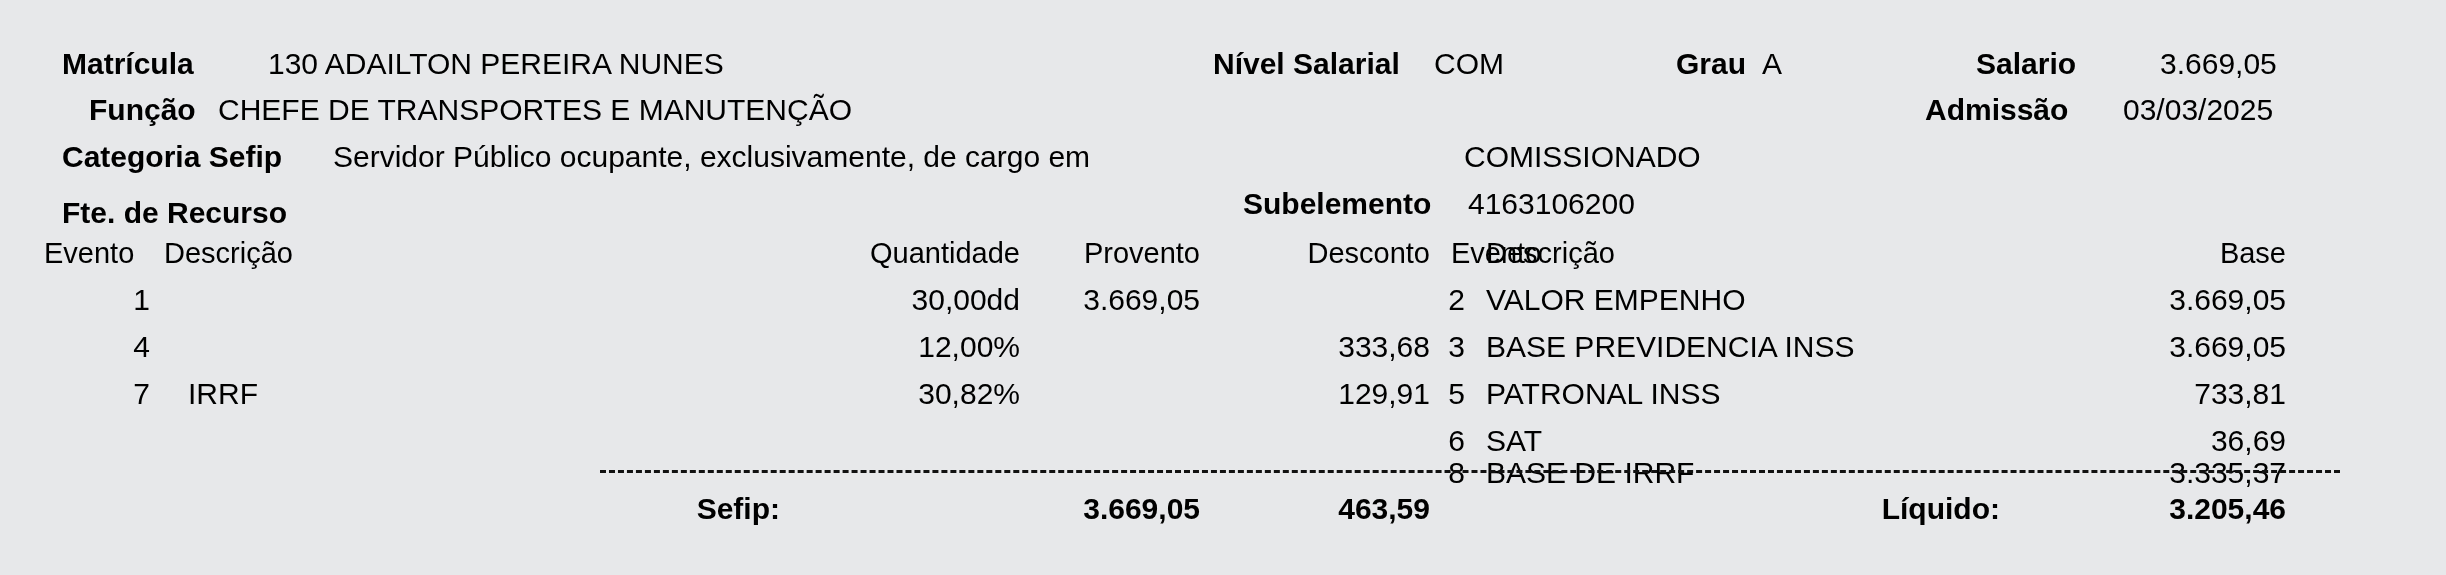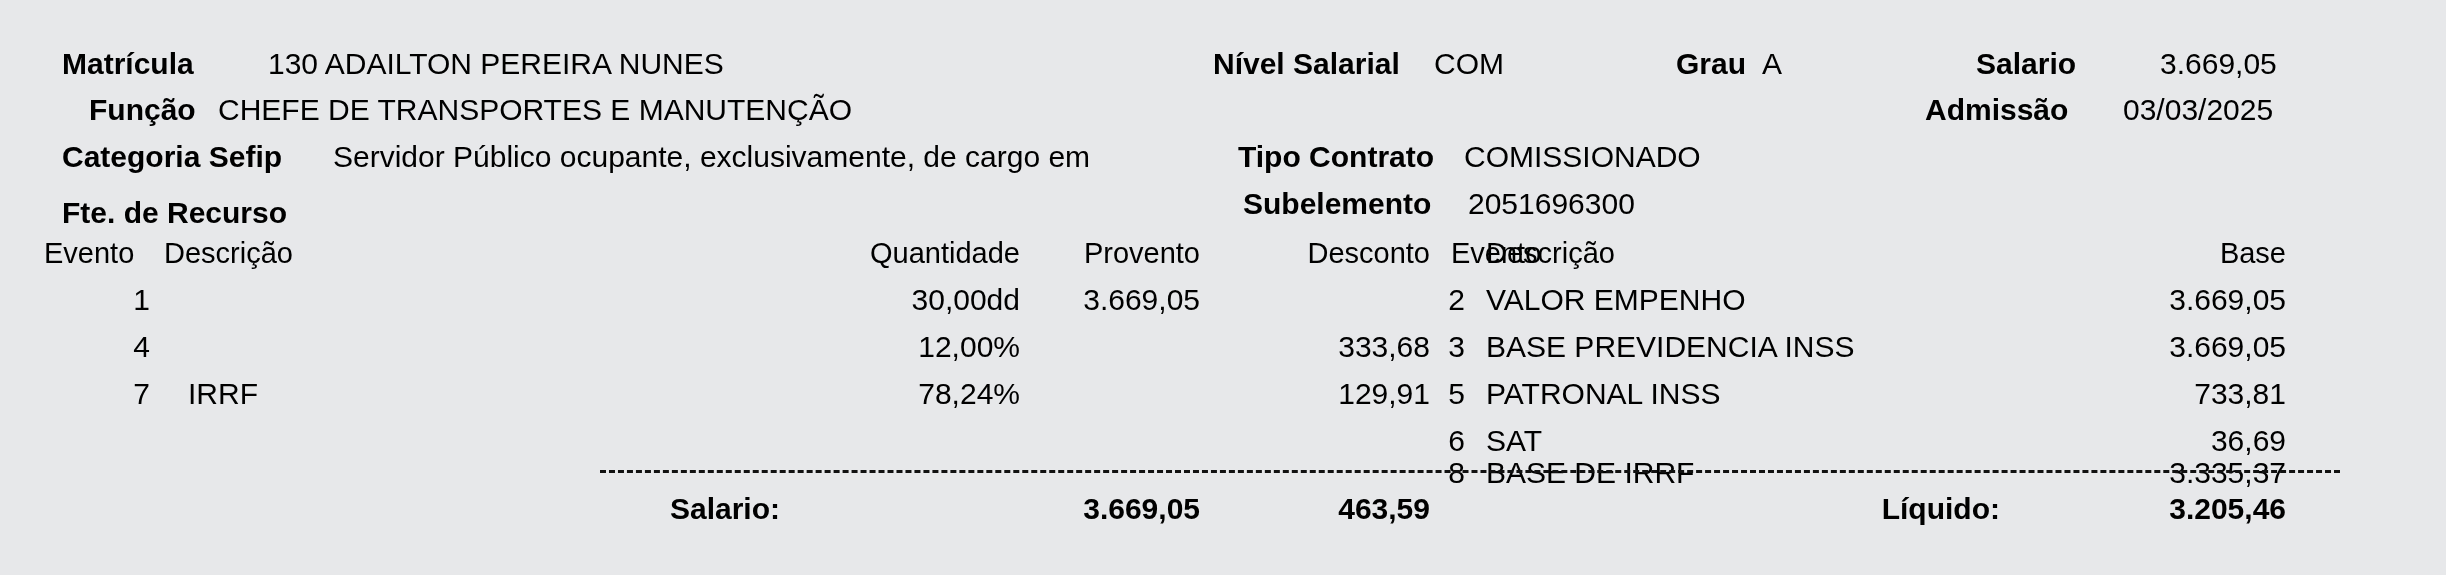--- a/index.html
+++ b/index.html
@@ -85,25 +85,24 @@
 
   <div class="hdr b" style="left:1676px; top:47px;">Grau</div>
   <div class="hdr" style="left:1762px; top:47px;">A</div>
 
   <div class="hdr b" style="left:1976px; top:47px;">Salario</div>
   <div class="hdr" style="left:2160px; top:47px;">3.669,05</div>
 
   <div class="hdr b" style="left:1925px; top:93px;">Admissão</div>
   <div class="hdr" style="left:2123px; top:93px;">03/03/2025</div>
 
-  <div class="hdr b" style="left:1238px; top:140px;">Tipo Contrato</div>
   <div class="hdr" style="left:1464px; top:140px;">COMISSIONADO</div>
 
   <div class="hdr b" style="left:1243px; top:187px;">Subelemento</div>
-  <div class="hdr" style="left:1468px; top:187px;">2051696300</div>
+  <div class="hdr" style="left:1468px; top:187px;">4163106200</div>
 
   <div class="col-head" style="left:44px; top:237px;">Evento</div>
   <div class="col-head" style="left:164px; top:237px;">Descrição</div>
   <div class="col-head r" style="left:620px; top:237px; width:400px;">Quantidade</div>
   <div class="col-head r" style="left:820px; top:237px; width:380px;">Provento</div>
   <div class="col-head r" style="left:1050px; top:237px; width:380px;">Desconto</div>
   <div class="col-head" style="left:1451px; top:237px;">Evento</div>
   <div class="col-head" style="left:1486px; top:237px;">Descrição</div>
   <div class="col-head r" style="left:1900px; top:237px; width:386px;">Base</div>
 
@@ -112,21 +111,21 @@
   <div class="cell r" style="left:820px; top:283px; width:380px;">3.669,05</div>
   <div class="cell r" style="left:1050px; top:283px; width:380px;"></div>
 
   <div class="cell r" style="left:0px; top:330px; width:150px;">4</div>
   <div class="cell r" style="left:620px; top:330px; width:400px;">12,00%</div>
   <div class="cell r" style="left:820px; top:330px; width:380px;"></div>
   <div class="cell r" style="left:1050px; top:330px; width:380px;">333,68</div>
 
   <div class="cell r" style="left:0px; top:377px; width:150px;">7</div>
   <div class="cell" style="left:188px; top:377px;">IRRF</div>
-  <div class="cell r" style="left:620px; top:377px; width:400px;">78,24%</div>
+  <div class="cell r" style="left:620px; top:377px; width:400px;">30,82%</div>
   <div class="cell r" style="left:820px; top:377px; width:380px;"></div>
   <div class="cell r" style="left:1050px; top:377px; width:380px;">129,91</div>
 
   <div class="cell r" style="left:1380px; top:283px; width:85px;">2</div>
   <div class="cell" style="left:1486px; top:283px;">VALOR EMPENHO</div>
   <div class="cell r" style="left:1900px; top:283px; width:386px;">3.669,05</div>
 
   <div class="cell r" style="left:1380px; top:330px; width:85px;">3</div>
   <div class="cell" style="left:1486px; top:330px;">BASE PREVIDENCIA INSS</div>
   <div class="cell r" style="left:1900px; top:330px; width:386px;">3.669,05</div>
@@ -138,19 +137,19 @@
   <div class="cell r" style="left:1380px; top:424px; width:85px;">6</div>
   <div class="cell" style="left:1486px; top:424px;">SAT</div>
   <div class="cell r" style="left:1900px; top:424px; width:386px;">36,69</div>
 
   <div class="cell r" style="left:1380px; top:456px; width:85px;">8</div>
   <div class="cell" style="left:1486px; top:456px;">BASE DE IRRF</div>
   <div class="cell r" style="left:1900px; top:456px; width:386px;">3.335,37</div>
 
   <div class="dashed"></div>
 
-  <div class="tot r" style="left:480px; top:492px; width:300px;">Salario:</div>
+  <div class="tot r" style="left:480px; top:492px; width:300px;">Sefip:</div>
   <div class="tot r" style="left:820px; top:492px; width:380px;">3.669,05</div>
   <div class="tot r" style="left:1050px; top:492px; width:380px;">463,59</div>
   <div class="tot r" style="left:1580px; top:492px; width:420px;">Líquido:</div>
   <div class="tot r" style="left:1900px; top:492px; width:386px;">3.205,46</div>
 
 </div>
 
 </body></html>

